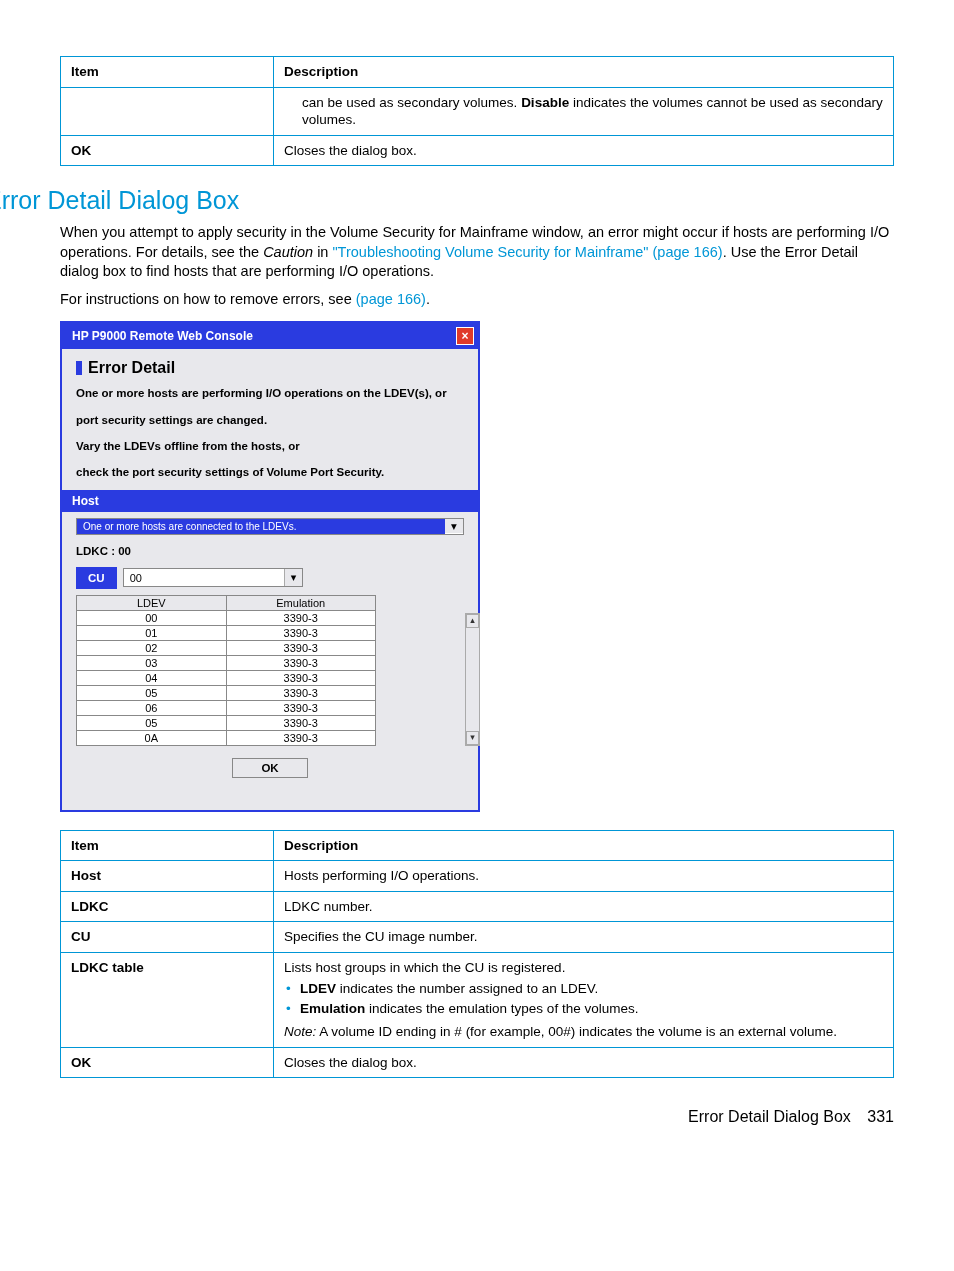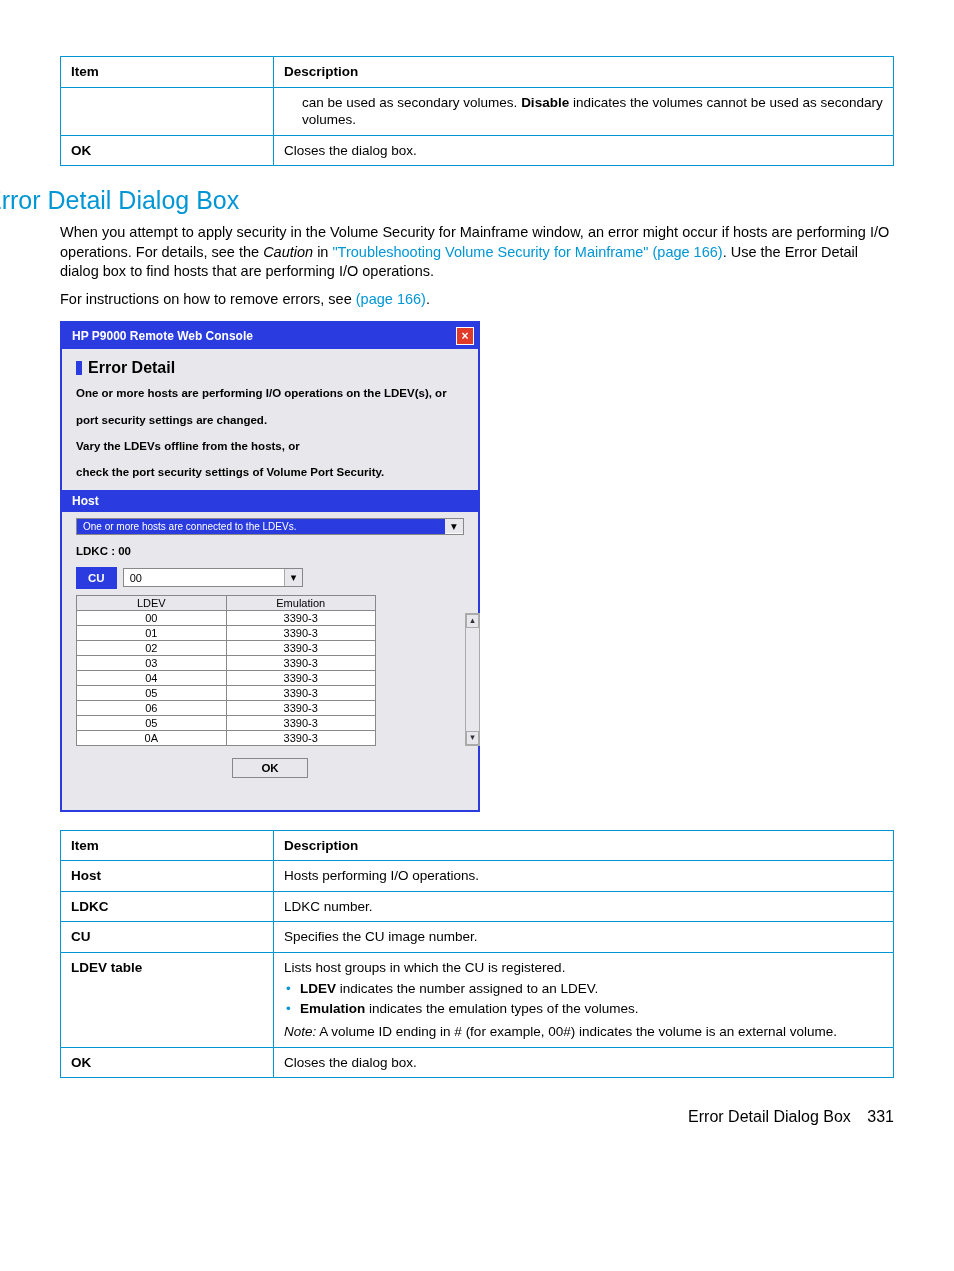--- a/index.html
+++ b/index.html
@@ -270,21 +270,21 @@
   </tr>
   <tr>
     <td class="col-item">LDKC</td>
     <td>LDKC number.</td>
   </tr>
   <tr>
     <td class="col-item">CU</td>
     <td>Specifies the CU image number.</td>
   </tr>
   <tr>
-    <td class="col-item">LDEV table</td>
+    <td class="col-item">LDKC table</td>
     <td>
       <div>Lists host groups in which the CU is registered.</div>
       <ul class="bullets">
         <li><span class="bold">LDEV</span><span> indicates the number assigned to an LDEV.</span></li>
         <li><span class="bold">Emulation</span><span> indicates the emulation types of the volumes.</span></li>
       </ul>
       <div class="note-line"><span class="italic">Note:</span><span> A volume ID ending in # (for example, 00#) indicates the volume is an external volume.</span></div>
     </td>
   </tr>
   <tr>

